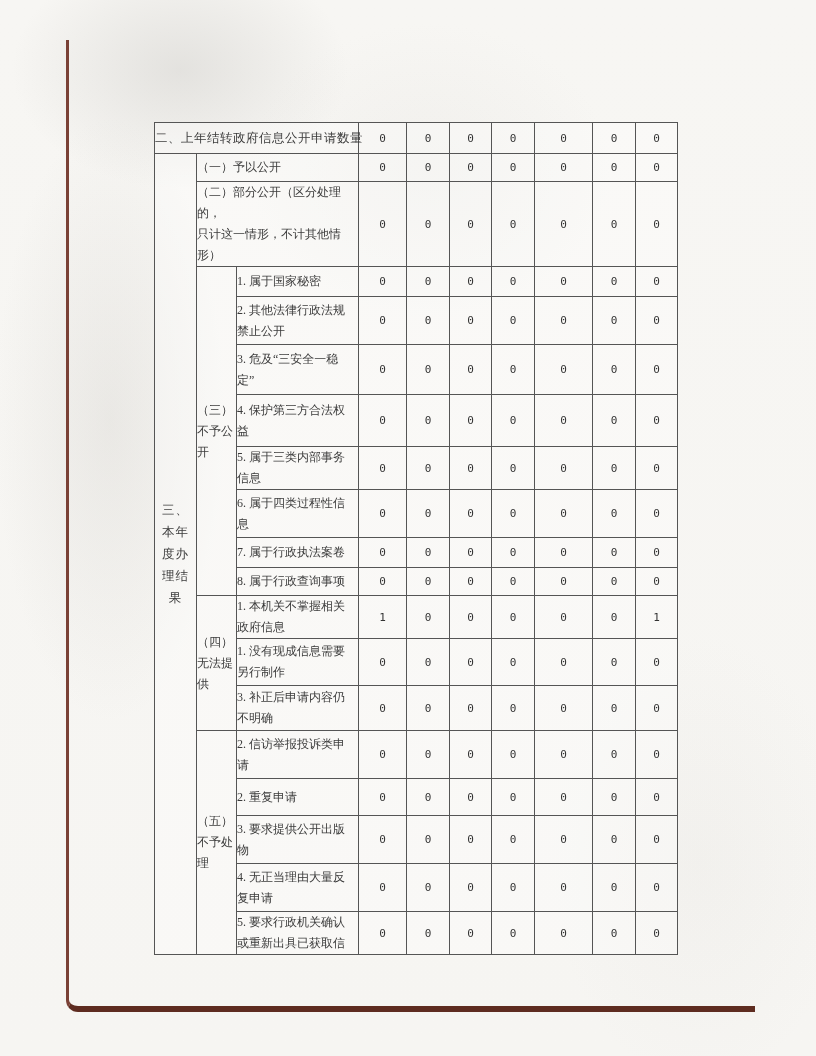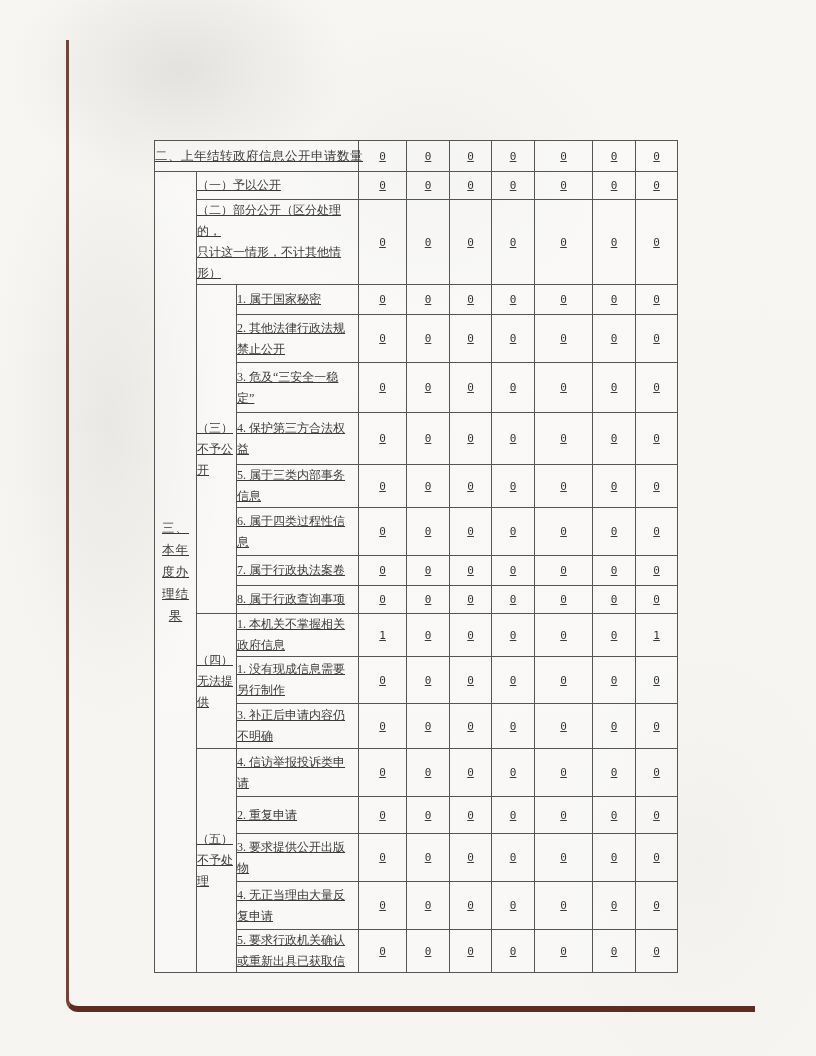--- a/index.html
+++ b/index.html
@@ -20,21 +20,21 @@
   .page-frame{
     position:absolute;
     left:66px;top:40px;
     width:686px;height:966px;
     border-left:3px solid #7a4136;
     border-bottom:6px solid #5e2c20;
     border-bottom-left-radius:12px;
     pointer-events:none;
   }
   .table-wrap{
-    position:absolute;left:154px;top:140px;text-decoration:underline;
+    position:absolute;left:154px;top:122px;
   }
   table.report{
     border-collapse:collapse;
     table-layout:fixed;
     width:523px;
   }
   table.report td{
     border:1px solid #555;
     box-sizing:border-box;
     vertical-align:middle;
@@ -251,21 +251,21 @@
             <td class="val">0</td>
             <td class="val">0</td>
             <td class="val">0</td>
             <td class="val">0</td>
             <td class="val">0</td>
           </tr>
           <tr style="height: 48px;">
             <td class="col-b" rowspan="5">（五）
 不予处
 理</td>
-            <td class="col-c">4. 信访举报投诉类申
+            <td class="col-c">2. 信访举报投诉类申
 请</td>
             <td class="val">0</td>
             <td class="val">0</td>
             <td class="val">0</td>
             <td class="val">0</td>
             <td class="val">0</td>
             <td class="val">0</td>
             <td class="val">0</td>
           </tr>
           <tr style="height: 37px;">

